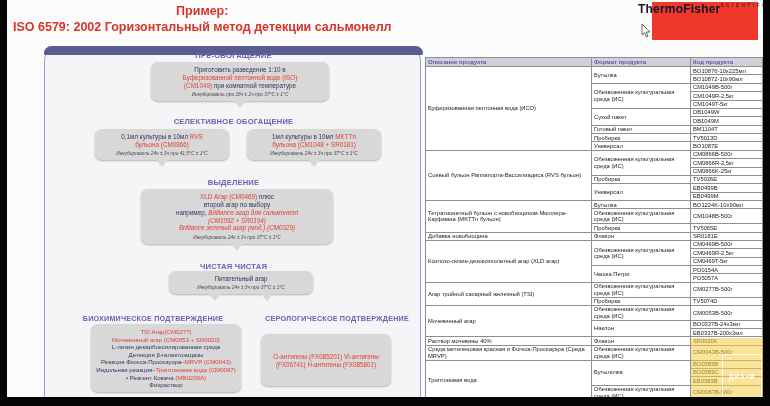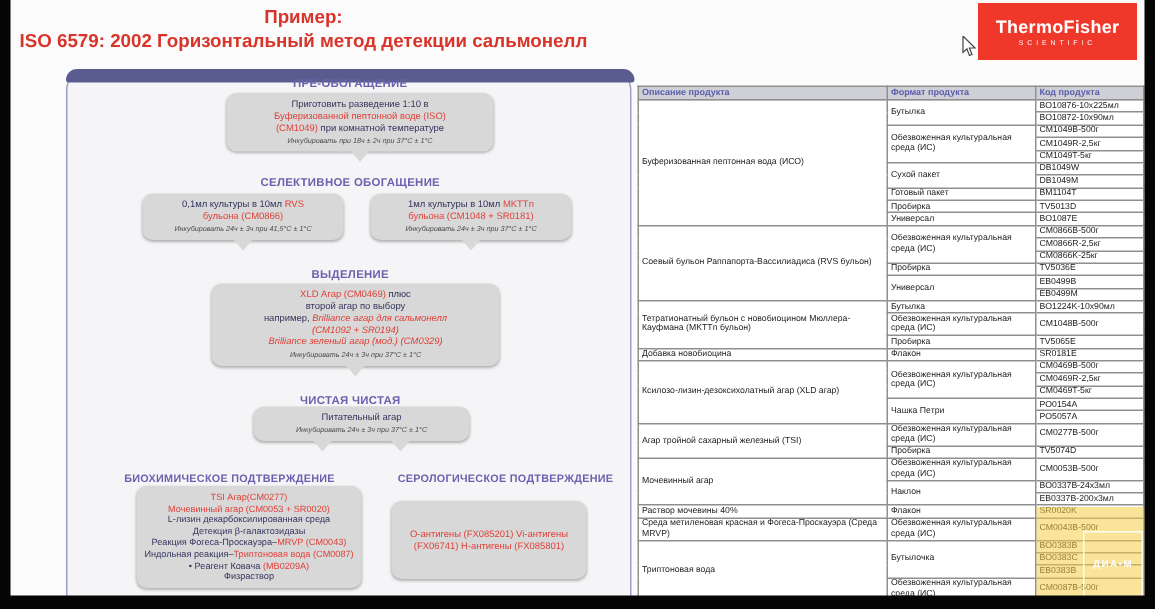--- a/index.html
+++ b/index.html
@@ -11,22 +11,22 @@
   }
   .bar { position:absolute; background:#050505; z-index:50; }
   .bar-left  { left:0; top:0; width:7px; height:406px; }
   .bar-right { right:0; top:0; width:7px; height:406px; }
   .bar-bottom{ left:0; bottom:0; width:770px; height:9px; }
 
   
   .title { position:absolute; left:13px; top:3px; color:#d8342a; font-weight:bold;
            font-size:12.5px; line-height:1.3; z-index:5;text-align:center; }
   .logo { position:absolute; left:652px; top:2px; width:106px; height:38px;
-          background:#ef3829; color:#ffffff; text-align:center; z-index:5;
-          display:flex; flex-direction:column; justify-content:center; }
+          background:#ef3829; color:#0f172a; text-align:center; z-index:5;
+          display:flex; flex-direction:row; justify-content:center; }
   .logo .brand { font-weight:bold; font-size:12px; letter-spacing:0.2px; }
   .logo .sub { font-size:4.6px; letter-spacing:2.6px; margin-top:1px; }
   .cursor { position:absolute; left:641px; top:24px; z-index:6; }
 
   
   .frame { position:absolute; left:44px; top:46px; width:377px; height:403px;
            border:1px solid #9aa0cb; border-radius:14px 14px 6px 6px;
            background:#f5f5f7; z-index:2; }
   .frame-top { position:absolute; top:-1px; left:-1px; width:379px; height:9px;
                background:#5a5c90; border-radius:14px 14px 3px 3px; }

